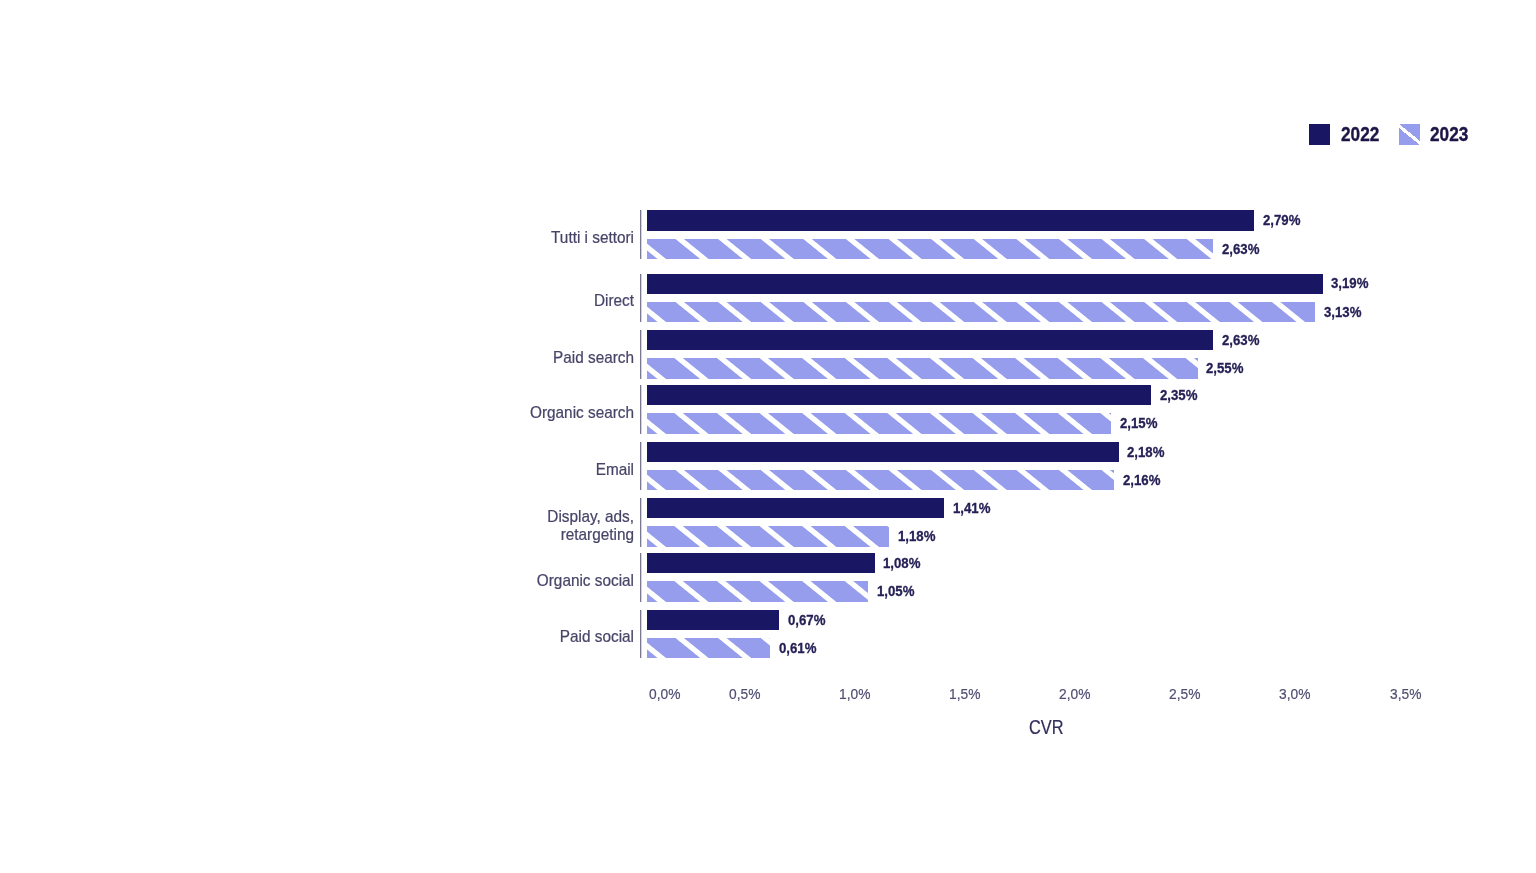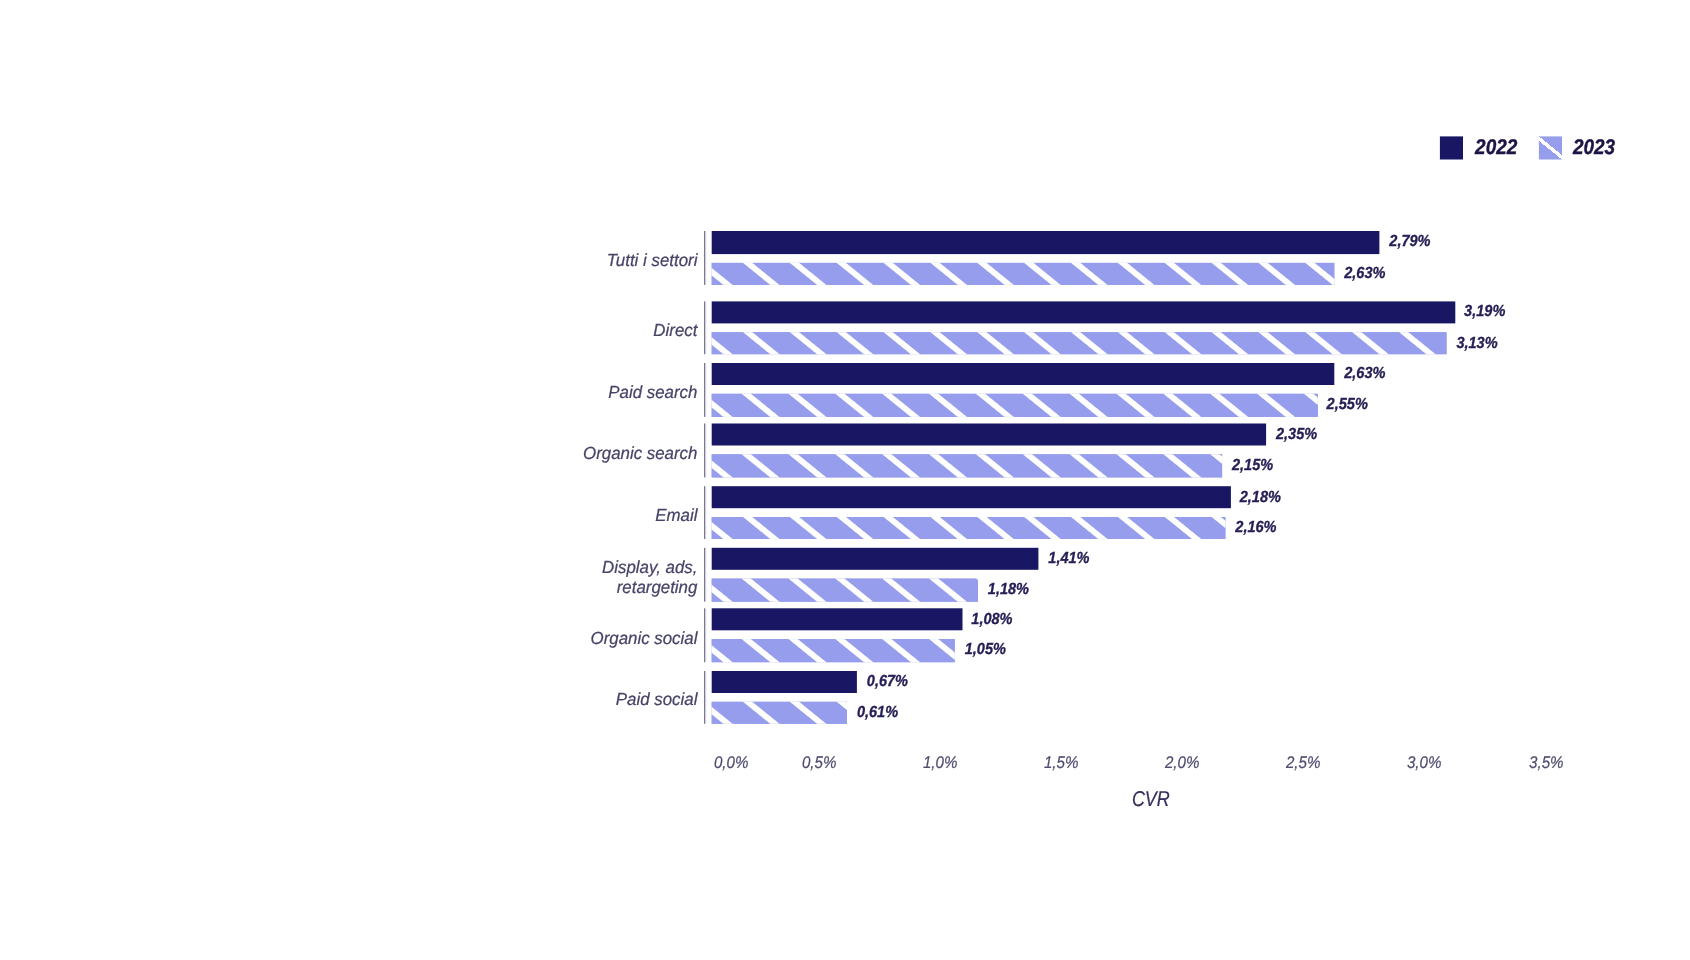--- a/index.html
+++ b/index.html
@@ -1,21 +1,21 @@
 <!DOCTYPE html>
 <html><head>
 <meta charset="utf-8">
 <title>CVR</title>
 <style>
   html,body{margin:0;padding:0;}
   body{
     width:1536px;height:873px;background:#ffffff;overflow:hidden;
     font-family:"Liberation Sans",sans-serif;
   }
-  #chart{position:relative;width:1536px;height:709px;background:#ffffff;font-style:italic;}
+  #chart{position:relative;width:1536px;height:709px;background:#ffffff;}
 
   
   .swatch{position:absolute;width:21px;height:21px;}
   .legend-label{
     position:absolute;font-size:19.3px;font-weight:700;color:#1d1546;
     -webkit-text-stroke:0.35px #1d1546;
     white-space:nowrap;transform-origin:0 0;transform:scaleX(0.893) translateZ(0);
   }
 
   

